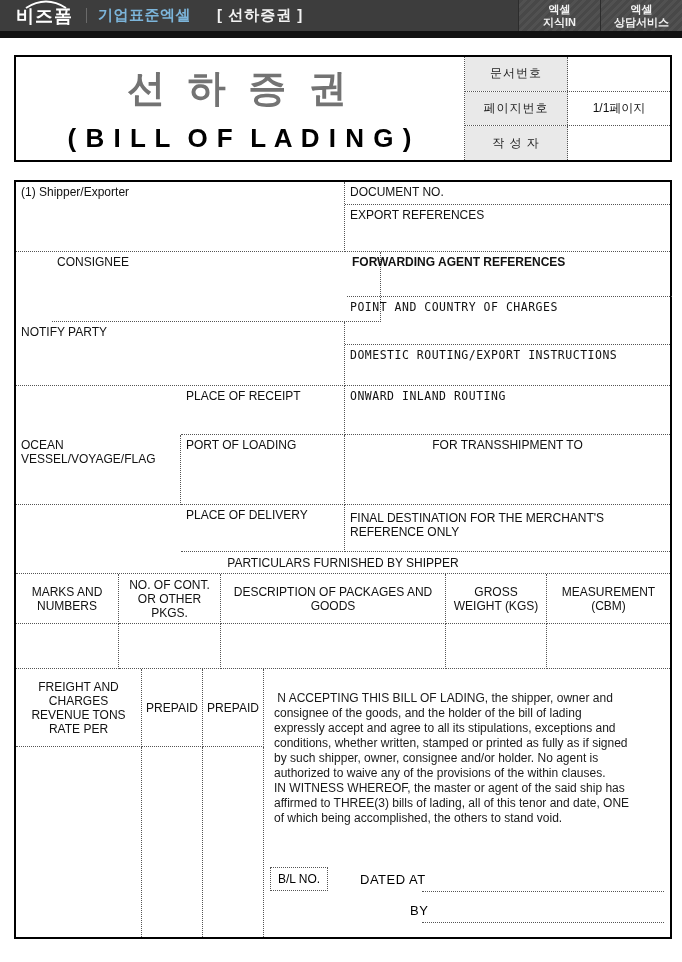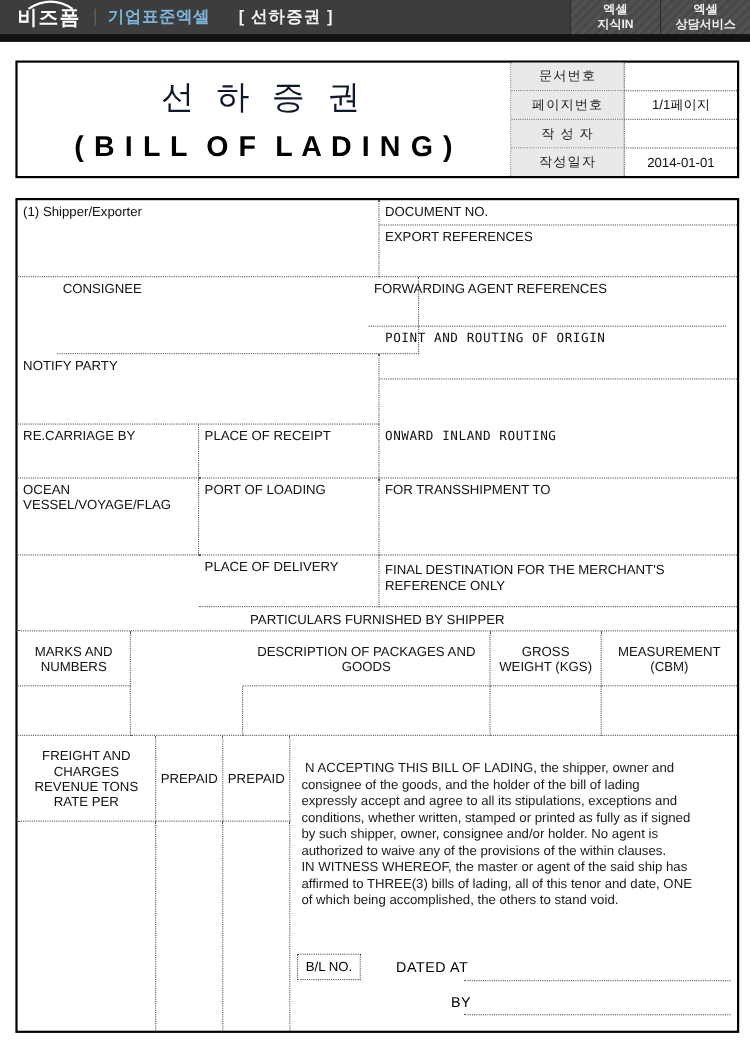--- a/index.html
+++ b/index.html
@@ -22,21 +22,21 @@
   .hbtn{width:81px;height:31px;display:flex;align-items:center;justify-content:center;text-align:center;
         color:#f0f0f0;font-size:11px;line-height:13px;white-space:pre-line;border-left:1px solid #2c2c2c;
         background:var(--button-bg);
         background-image:repeating-linear-gradient(135deg,transparent 0 3px,rgba(255,255,255,0.05) 3px 6px);
         cursor:pointer;}
 
   
   .titlebox{position:absolute;left:14px;top:55px;width:654px;height:103px;border:2px solid var(--border-dark);
             display:flex;}
   .title-left{width:448px;display:flex;flex-direction:column;align-items:center;justify-content:center;gap:9px;}
-  .t-ko{font-size:30px;font-weight:normal;letter-spacing:6px;white-space:pre;color:#0f172a;}
+  .t-ko{font-size:38px;font-weight:bold;letter-spacing:6px;white-space:pre;color:#737373;}
   .t-en{font-size:26px;font-weight:bold;letter-spacing:1px;white-space:pre;color:#000;}
   .info-table{flex:1;display:flex;flex-direction:column;border-left:1px dotted var(--dotted);}
   .info-row{flex:1;display:flex;justify-content:space-between;}
   .info-row + .info-row{border-top:1px dotted var(--dotted);}
   .info-label{width:102px;background:var(--label-bg);border-right:1px dotted var(--dotted);
               display:flex;align-items:center;justify-content:center;font-size:12px;color:#222;letter-spacing:1px;}
   .info-value{flex:1;display:flex;align-items:center;justify-content:center;font-size:12px;color:#111;}
 
   
   .form{position:absolute;left:14px;top:180px;width:654px;height:755px;border:2px solid var(--border-dark);}
@@ -88,53 +88,50 @@
         <div class="info-value"></div>
       </div>
       <div class="info-row">
         <div class="info-label">페이지번호</div>
         <div class="info-value">1/1페이지</div>
       </div>
       <div class="info-row">
         <div class="info-label">작 성 자</div>
         <div class="info-value"></div>
       </div>
-      <div class="info-row">
-        <div class="info-label">작성일자</div>
-        <div class="info-value">2014-01-01</div>
-      </div>
     </div>
   </div>
 
   <div class="form">
 
     <div class="cell br bb" style="left:0;top:0;width:329px;height:70px;">(1) Shipper/Exporter</div>
     <div class="cell bb" style="left:329px;top:0;width:325px;height:23px;">DOCUMENT NO.</div>
     <div class="cell bb" style="left:329px;top:23px;width:325px;height:47px;">EXPORT REFERENCES</div>
 
     <div class="cell br bb" style="left:0;top:70px;width:329px;height:70px;margin-left:36px;">CONSIGNEE</div>
-    <div class="cell bb" style="left:319px;top:70px;width:325px;height:45px;">FORWARDING AGENT REFERENCES</div>
-    <div class="cell bb mono" style="left:329px;top:115px;width:325px;height:48px;">POINT AND ROUTING OF ORIGIN</div>
+    <div class="cell bb" style="left:331px;top:70px;width:325px;height:45px;font-weight:bold;">FORWARDING AGENT REFERENCES</div>
+    <div class="cell bb mono" style="left:329px;top:115px;width:325px;height:48px;">POINT AND COUNTRY OF CHARGES</div>
 
     <div class="cell br bb" style="left:0;top:140px;width:329px;height:64px;">NOTIFY PARTY</div>
+    <div class="cell bb mono" style="left:329px;top:163px;width:325px;height:41px;">DOMESTIC ROUTING/EXPORT INSTRUCTIONS</div>
 
-    <div class="cell br bb" style="left:0;top:204px;width:165px;height:49px;">RE.CARRIAGE BY</div>
     <div class="cell br bb" style="left:165px;top:204px;width:164px;height:49px;">PLACE OF RECEIPT</div>
     <div class="cell bb mono" style="left:329px;top:204px;width:325px;height:49px;">ONWARD INLAND ROUTING</div>
 
     <div class="cell br bb" style="left:0;top:253px;width:165px;height:70px;">OCEAN VESSEL/VOYAGE/FLAG</div>
     <div class="cell br bb" style="left:165px;top:253px;width:164px;height:70px;">PORT OF LOADING</div>
-    <div class="cell bb" style="left:329px;top:253px;width:325px;height:70px;">FOR TRANSSHIPMENT TO</div>
+    <div class="cell bb" style="left:329px;top:253px;width:325px;height:70px;text-align:center;">FOR TRANSSHIPMENT TO</div>
 
     <div class="cell bb" style="left:329px;top:323px;width:325px;height:47px;padding-top:6px;">FINAL DESTINATION FOR THE MERCHANT'S REFERENCE ONLY</div>
     <div class="cell br bb" style="left:165px;top:323px;width:164px;height:47px;">PLACE OF DELIVERY</div>
 
     <div class="cell bb center" style="left:0;top:370px;width:654px;height:22px;text-align:right;">PARTICULARS FURNISHED BY SHIPPER</div>
 
     <div class="cell br bb center" style="left:0;top:392px;width:103px;height:50px;">MARKS AND NUMBERS</div>
+    <div class="cell br bb center" style="left:103px;top:392px;width:102px;height:50px;">NO. OF CONT. OR OTHER PKGS.</div>
     <div class="cell br bb center" style="left:205px;top:392px;width:225px;height:50px;">DESCRIPTION OF PACKAGES AND GOODS</div>
     <div class="cell bb center" style="left:531px;top:392px;width:123px;height:50px;">MEASUREMENT (CBM)</div>
     <div class="cell br bb center" style="left:430px;top:392px;width:101px;height:50px;">GROSS WEIGHT (KGS)</div>
 
     <div class="cell br bb" style="left:0;top:442px;width:103px;height:45px;"></div>
     <div class="cell br bb" style="left:103px;top:442px;width:102px;height:45px;"></div>
     <div class="cell br bb" style="left:205px;top:442px;width:225px;height:45px;"></div>
     <div class="cell br bb" style="left:430px;top:442px;width:101px;height:45px;"></div>
     <div class="cell bb" style="left:531px;top:442px;width:123px;height:45px;"></div>
 

